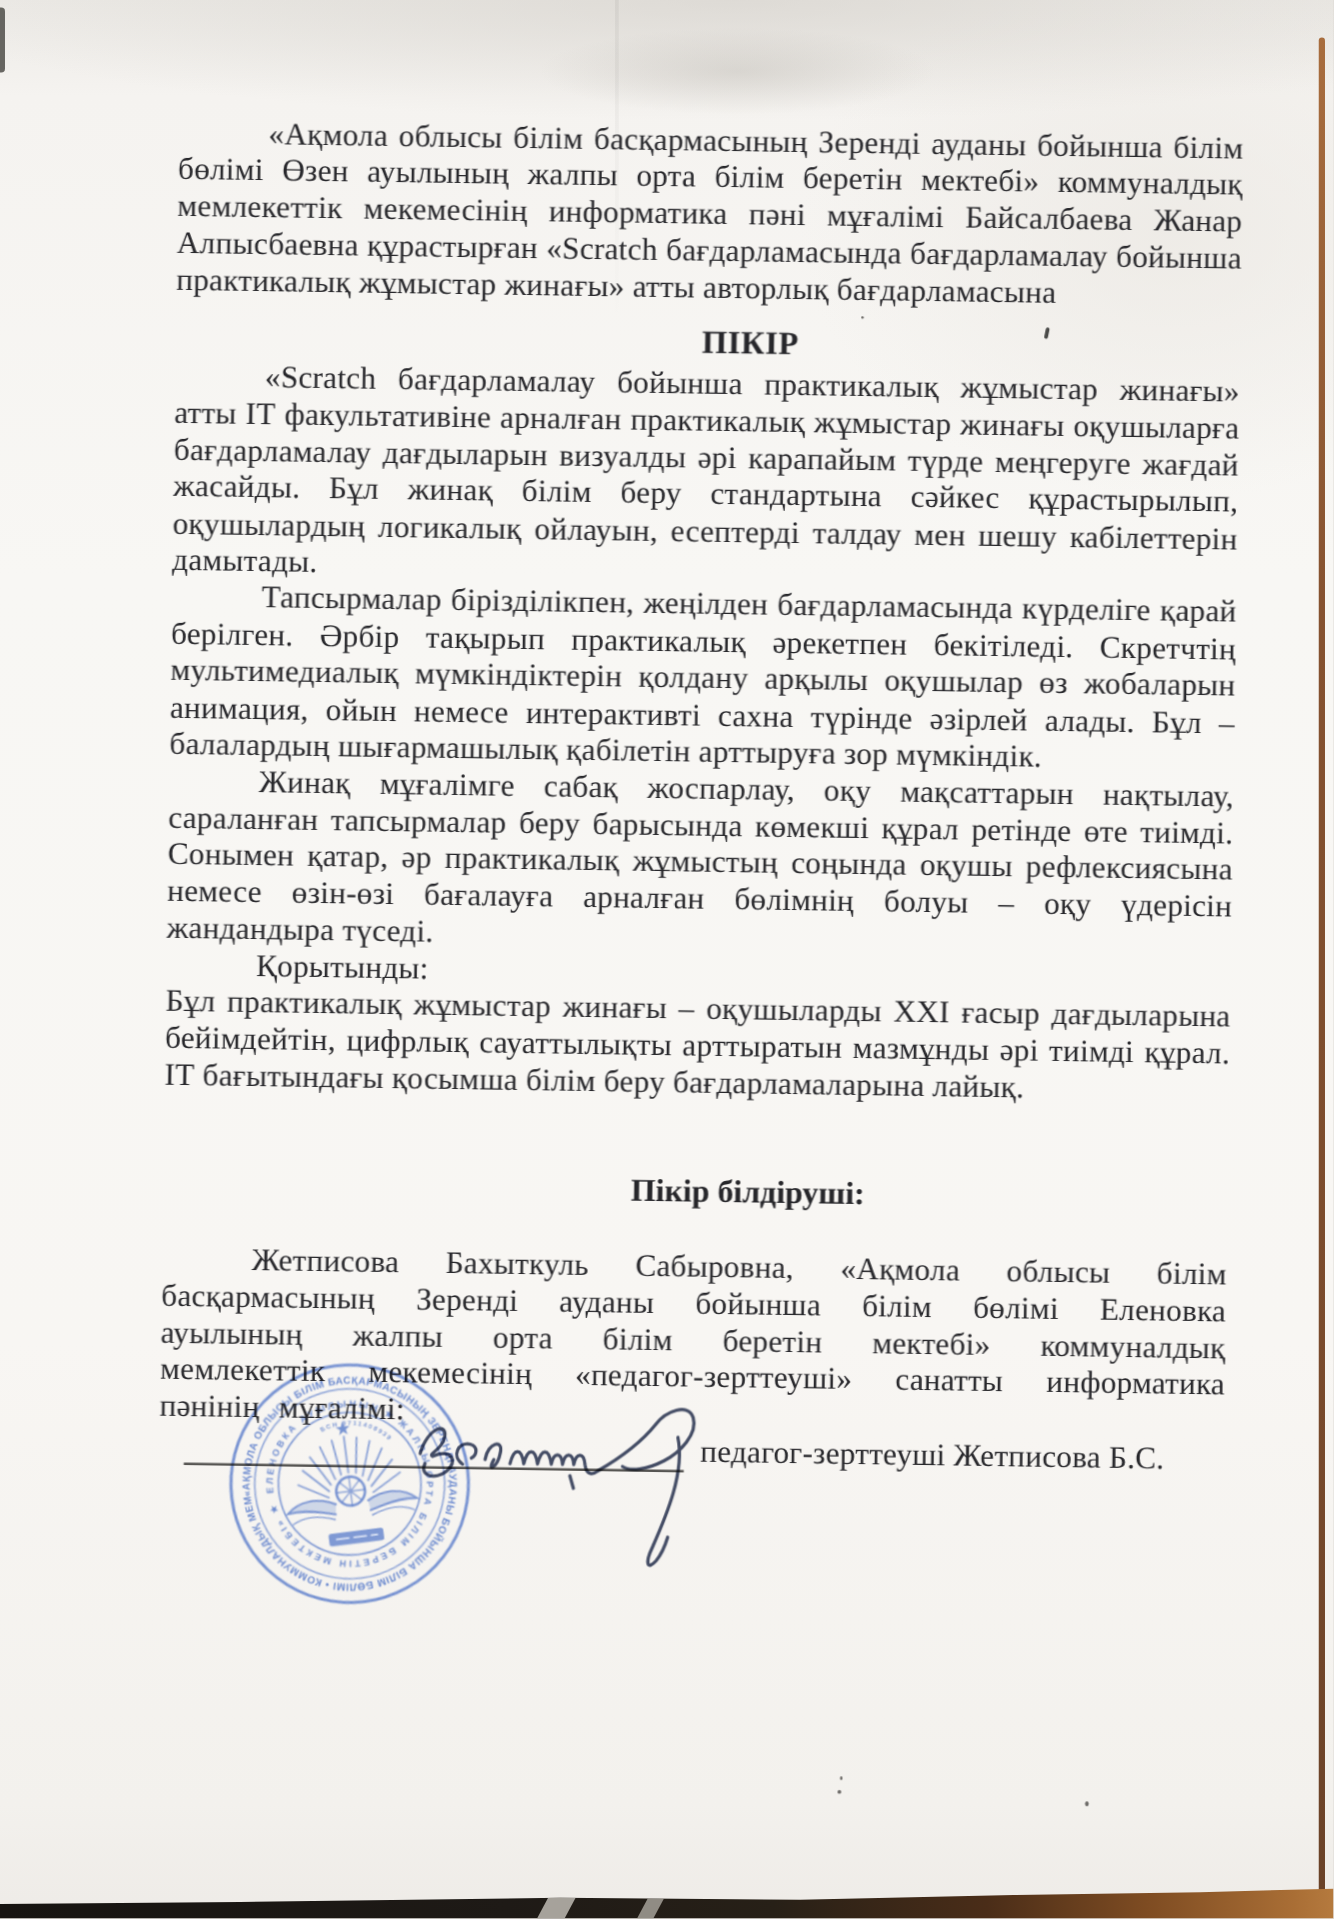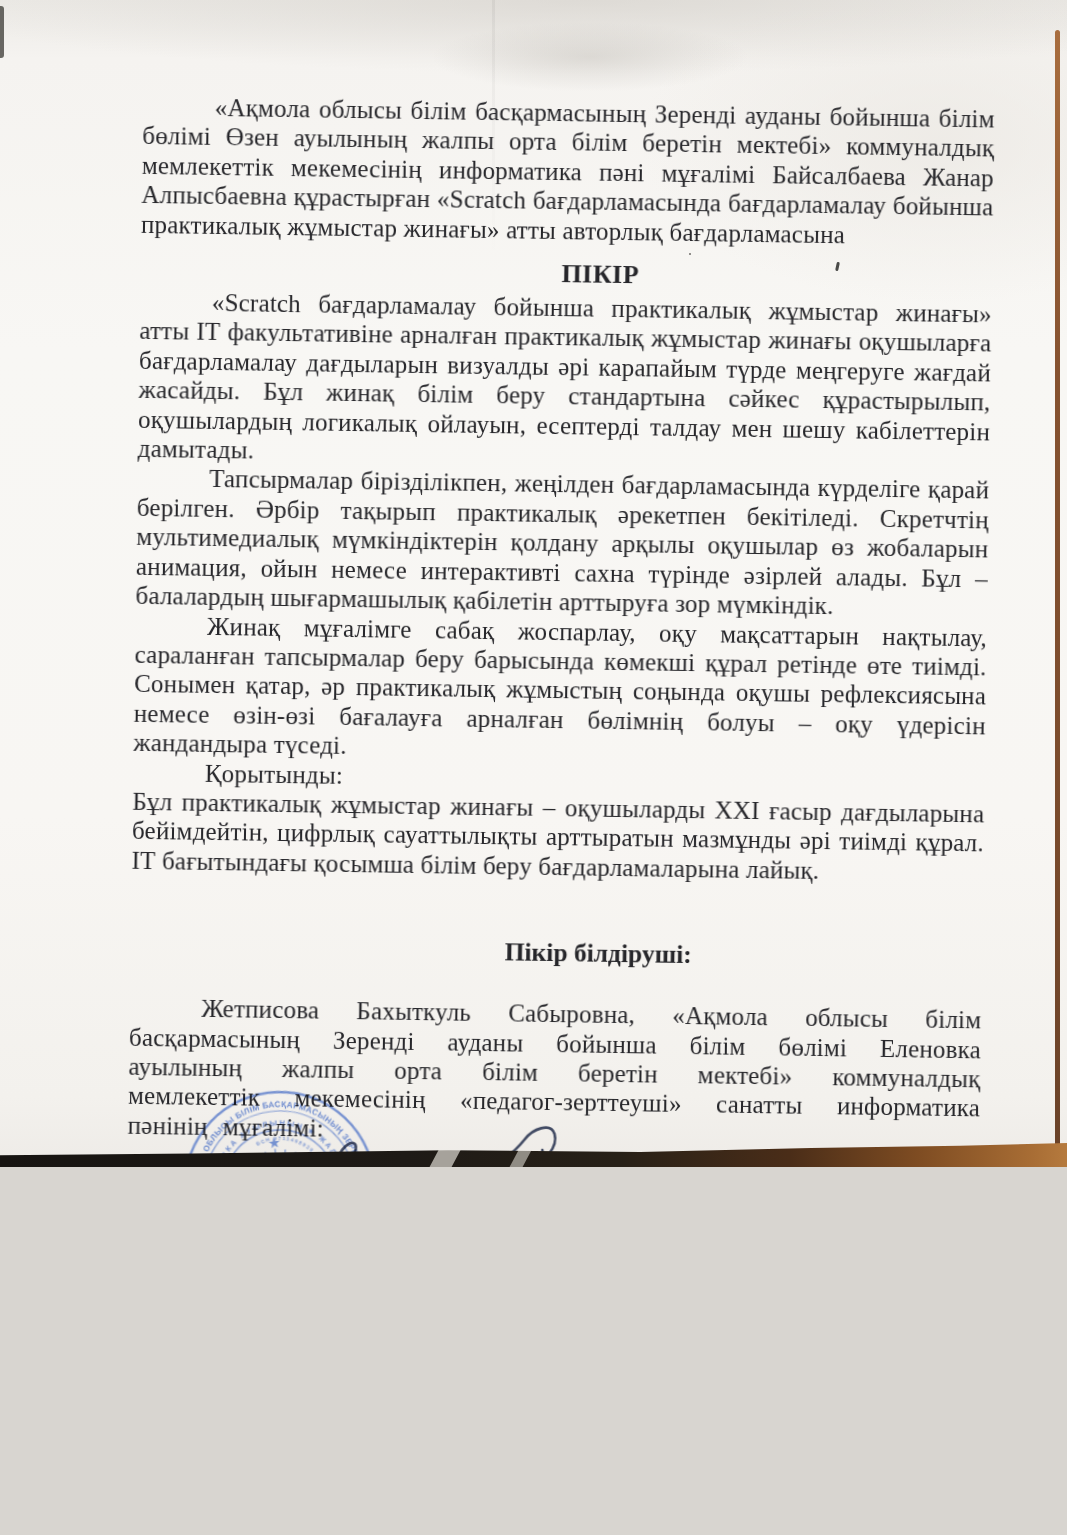--- a/index.html
+++ b/index.html
@@ -1,17 +1,17 @@
 <!DOCTYPE html>
 <html><head>
 <meta charset="utf-8">
 <style>
   html,body{margin:0;padding:0;background:#d8d5d0;}
   .page{
-    position:relative;width:1067px;height:1167px;overflow:hidden;
+    position:relative;width:1067px;height:1535px;overflow:hidden;
     background:
       radial-gradient(90% 9% at 55% 0%, rgba(210,206,200,.55) 0%, rgba(210,206,200,0) 70%),
       radial-gradient(40% 20% at 88% 12%, rgba(236,233,228,.8) 0%, rgba(236,233,228,0) 70%),
       linear-gradient(180deg,#eceae6 0%,#f5f3f0 5%,#f8f7f4 30%,#f8f6f3 70%,#f3f1ed 94%,#eeeBe7 100%);
     font-family:"Liberation Serif","DejaVu Serif",serif;
     color:#26262a;
   }
   .crease{position:absolute;top:0;left:492px;width:3px;height:260px;
     background:linear-gradient(180deg,rgba(0,0,0,.05),rgba(0,0,0,0));pointer-events:none;}
   .smudge{position:absolute;top:22px;left:430px;width:320px;height:70px;

